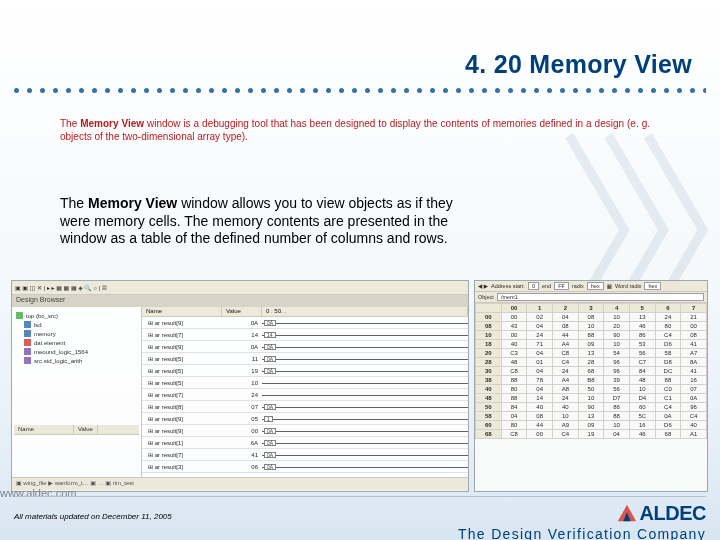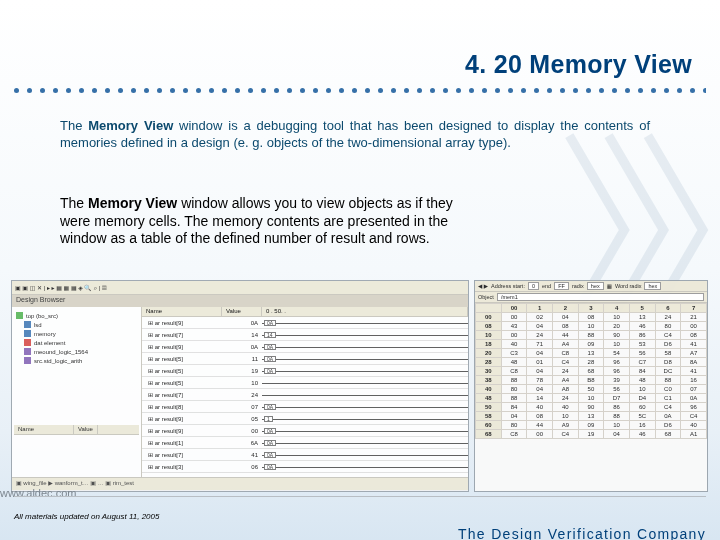--- a/index.html
+++ b/index.html
@@ -3,21 +3,21 @@
 <meta charset="utf-8">
 <style>
 *{box-sizing:border-box;margin:0;padding:0}
 body{width:720px;height:540px;font-family:Verdana,Arial,sans-serif;background:#fff;position:relative;overflow:hidden}
 .bg-wrap{position:absolute;inset:0;background:linear-gradient(180deg,#fff 0%,#f5f9fc 50%,#e8f0f7 80%,#d8e6f2 100%)}
 .bg-chevrons{position:absolute;right:0;top:120px;width:160px;height:220px;opacity:0.12}
 .bg-chevrons svg{width:100%;height:100%}
 .title{position:absolute;top:50px;right:28px;font-size:25px;font-weight:900;color:#00407a;letter-spacing:0.3px}
 .dots{position:absolute;top:88px;left:14px;right:14px;height:6px;overflow:hidden;white-space:nowrap}
 .dot{display:inline-block;width:5px;height:5px;background:#3670a8;border-radius:50%;margin-right:8px;vertical-align:top}
-.para1{position:absolute;top:118px;left:60px;width:590px;font-size:13px;line-height:1.28;color:#0c4a6e;text-align:justify}
+.para1{position:absolute;top:118px;left:60px;width:590px;font-size:10px;line-height:1.28;color:#b91c1c;text-align:justify}
 .para1 b{font-weight:900}
 .para2{position:absolute;top:195px;left:60px;width:410px;font-size:14px;line-height:1.25;color:#000}
 .para2 b{font-weight:900}
 .shot1{position:absolute;top:280px;left:11px;width:458px;height:212px;border:1px solid #9aa4ad;background:#f2f2f2;opacity:0.92}
 .shot2{position:absolute;top:280px;left:474px;width:234px;height:212px;border:1px solid #9aa4ad;background:#fafafa;opacity:0.95}
 .tb{height:14px;background:#ece9d8;border-bottom:1px solid #c8c6bc;font-size:6px;padding:1px 3px;color:#222;display:flex;align-items:center;gap:3px}
 .db-title{height:12px;background:#d6d2c4;font-size:7px;padding:1px 4px;color:#333}
 .tree{width:130px;height:170px;background:#fff;border-right:1px solid #c8c6bc;float:left;font-size:6px;padding:4px 2px;color:#222}
 .tree-item{display:flex;align-items:center;gap:3px;padding:1px 2px 1px 10px}
 .tree-item.root{padding-left:2px}
@@ -64,21 +64,21 @@
 </div>
 
 <div class="title">4. 20 Memory View</div>
 
 <div class="dots"><span class="dot"></span><span class="dot"></span><span class="dot"></span><span class="dot"></span><span class="dot"></span><span class="dot"></span><span class="dot"></span><span class="dot"></span><span class="dot"></span><span class="dot"></span><span class="dot"></span><span class="dot"></span><span class="dot"></span><span class="dot"></span><span class="dot"></span><span class="dot"></span><span class="dot"></span><span class="dot"></span><span class="dot"></span><span class="dot"></span><span class="dot"></span><span class="dot"></span><span class="dot"></span><span class="dot"></span><span class="dot"></span><span class="dot"></span><span class="dot"></span><span class="dot"></span><span class="dot"></span><span class="dot"></span><span class="dot"></span><span class="dot"></span><span class="dot"></span><span class="dot"></span><span class="dot"></span><span class="dot"></span><span class="dot"></span><span class="dot"></span><span class="dot"></span><span class="dot"></span><span class="dot"></span><span class="dot"></span><span class="dot"></span><span class="dot"></span><span class="dot"></span><span class="dot"></span><span class="dot"></span><span class="dot"></span><span class="dot"></span><span class="dot"></span><span class="dot"></span><span class="dot"></span><span class="dot"></span><span class="dot"></span></div>
 
 <div class="para1">
 <span>The </span><b>Memory View</b><span> window is a debugging tool that has been designed to display the contents of memories defined in a design (e. g. objects of the two-dimensional array type).</span>
 </div>
 <div class="para2">
-<span>The </span><b>Memory View</b><span> window allows you to view objects as if they were memory cells. The memory contents are presented in the window as a table of the defined number of result and rows.</span>
+<span>The </span><b>Memory View</b><span> window allows you to view objects as if they were memory cells. The memory contents are presented in the window as a table of the defined number of columns and rows.</span>
 </div>
 
 <div class="shot1">
   <div class="tb">▣ ▣ ◫ ✕ | ▸ ▸ ▦ ▦ ▦ ◈ 🔍 ⌕ | ▦</div>
   <div class="db-title">Design Browser</div>
   <div class="tree">
     <div class="tree-item root">
         <span class="sq gr"></span>
         <span>top (bo_src)</span>
       </div>
@@ -408,15 +408,22 @@
             <td>A1</td>
           </tr>
         </tbody>
       </table>
     </div>
 </div>
 
 <div class="footer">
   <div class="url">www.aldec.com</div>
   <div class="hr-foot"></div>
-  <div class="updated">All materials updated on August 11, 2005</div>
+  <div class="updated">All materials updated on December 11, 2005</div>
+  <div class="logo">
+    <svg class="logo-mark" viewBox="0 0 24 24">
+        <path d="M2 20 L12 2 L22 20 Z" fill="#d9534f"></path>
+        <path d="M8 20 L12 10 L16 20 Z" fill="#00407a"></path>
+      </svg>
+    <span class="logo-name">ALDEC</span>
+  </div>
   <div class="tagline">The Design Verification Company</div>
 </div>
 
 </body></html>

